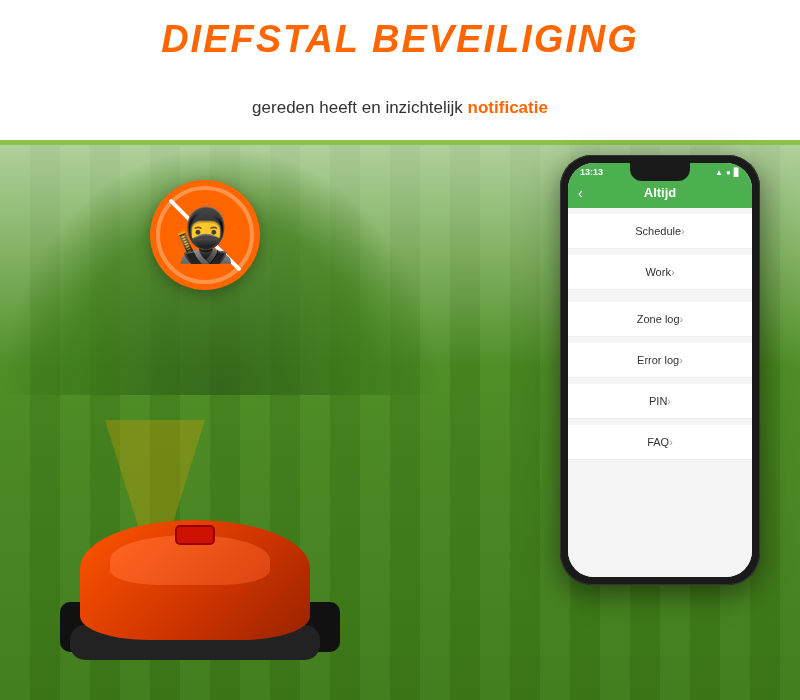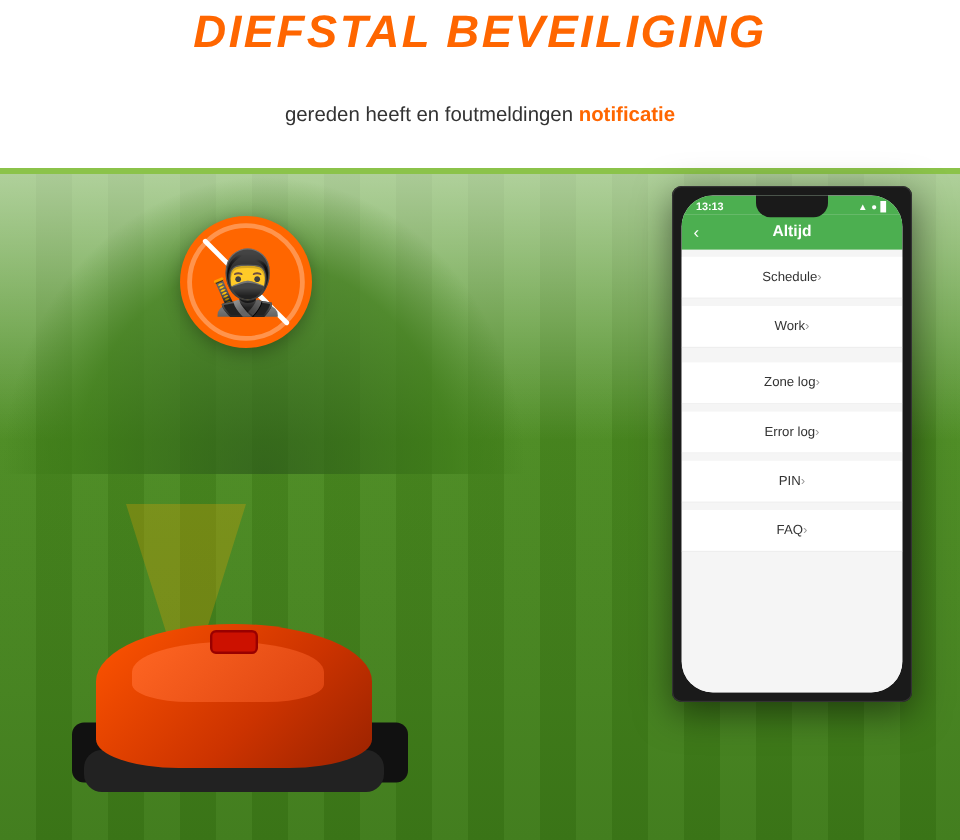--- a/index.html
+++ b/index.html
@@ -20,21 +20,21 @@
       height: 700px;
       background: linear-gradient(to bottom, #fff 0%, #fff 140px, #8bc34a 140px, #8bc34a 700px);
     }
 
     
     .top-section {
       position: absolute;
       top: 0; left: 0;
       width: 100%;
       text-align: center;
-      padding-top: 6px;
+      padding-top: 18px;
       z-index: 10;
     }
 
     .main-title {
       font-size: 38px;
       font-weight: 900;
       color: #ff6600;
       letter-spacing: 2px;
       text-transform: uppercase;
       font-style: italic;
@@ -229,21 +229,21 @@
       right: 40px;
       width: 200px;
       height: 430px;
       z-index: 10;
     }
 
     .phone-outer {
       width: 200px;
       height: 430px;
       background: #1a1a1a;
-      border-radius: 8px;
+      border-radius: 32px;
       padding: 8px;
       box-shadow: 0 8px 30px rgba(0,0,0,0.5), inset 0 0 0 1px #333;
       position: relative;
     }
 
     
     .phone-notch {
       position: absolute;
       top: 8px;
       left: 50%;
@@ -370,21 +370,21 @@
   </style>
 </head>
 <body>
 
 <div class="bg-scene"></div>
 
 <div class="top-section">
   <div class="main-title">DIEFSTAL BEVEILIGING</div>
   <div class="subtitle">
     <br>
-    <span>gereden heeft en foutmeldingen</span>
+    <span>gereden heeft en inzichtelijk</span>
     <span class="highlight">notificatie</span>
   </div>
 </div>
 
 <div class="grass-area">
   <div class="mist-overlay"></div>
   <div class="bg-shrubs"></div>
 
   <div class="spotlight"></div>
 

